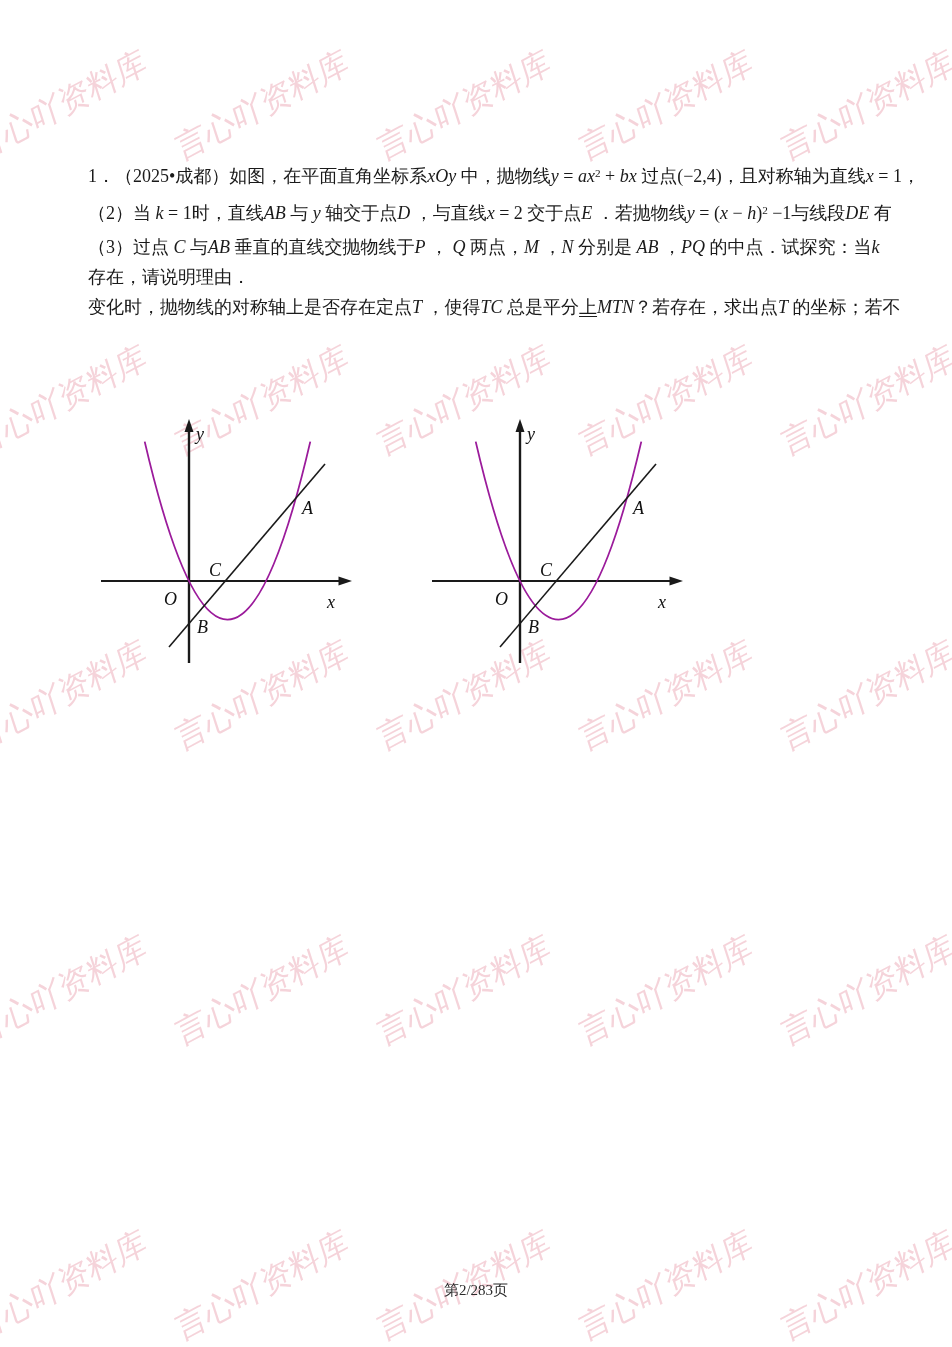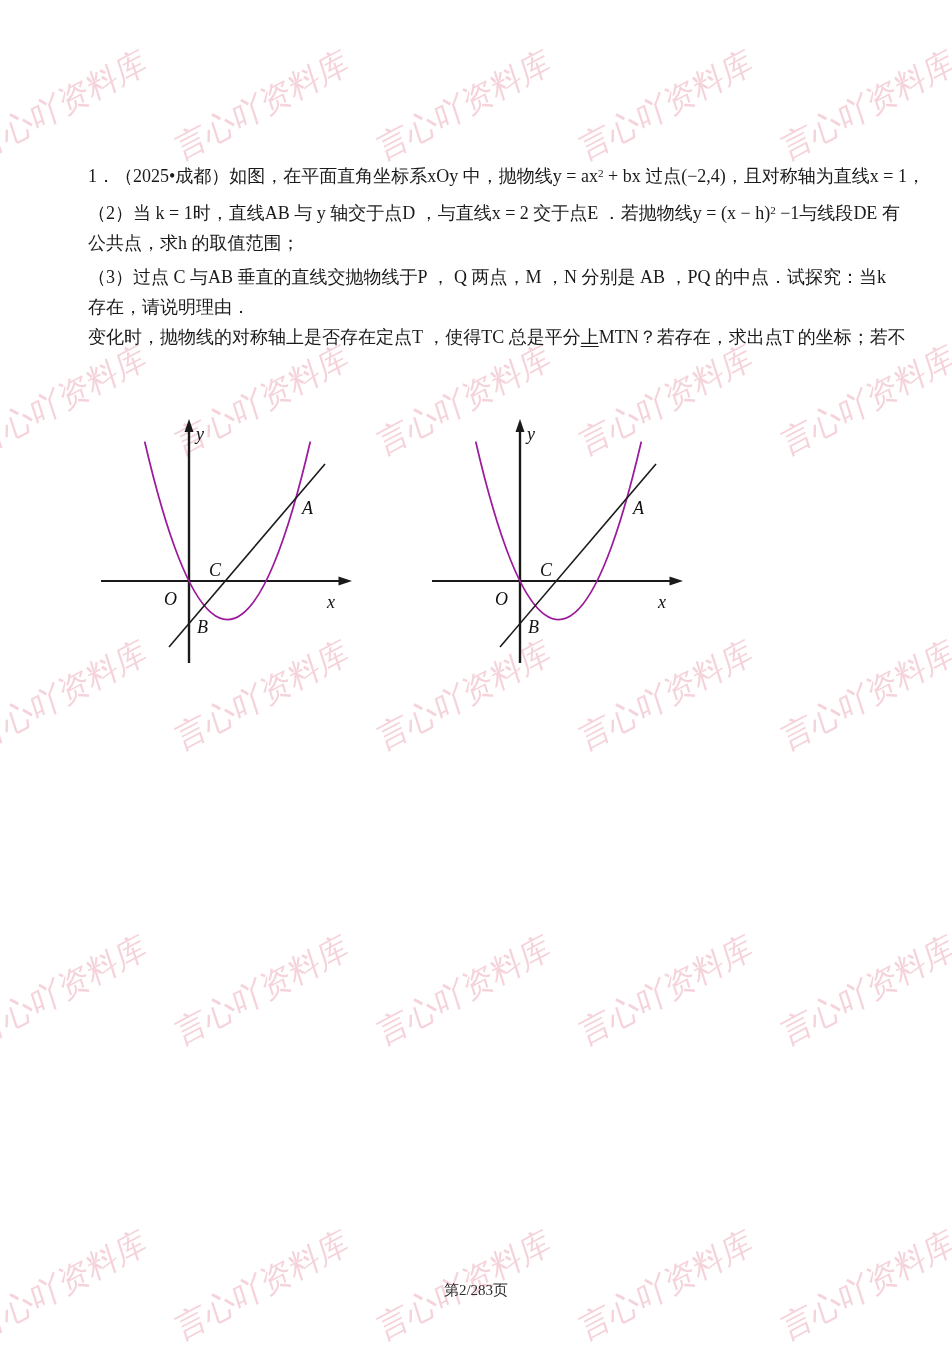--- a/index.html
+++ b/index.html
@@ -31,21 +31,21 @@
   .content{
     position:absolute;
     left:88px;top:158px;
     width:776px;
     font-size:18px;
     line-height:30px;
   }
   .tline{white-space:nowrap;}
   .tline.para{margin-top:4px;}
   .tline.just{text-align:justify;text-align-last:justify;}
-  .st-i{}
+  .st-i{font-style:italic;}
   .st-sup{font-size:0.62em;vertical-align:0.45em;}
   .st-u{text-decoration:underline;text-underline-offset:3px;}
   
   .fig{position:absolute;top:417px;}
   .fig1{left:94px;}
   .fig2{left:425px;}
   .axis{stroke:#1a1a1a;stroke-width:2;}
   .axis-y{stroke-width:2.4;}
   .axfill{fill:#1a1a1a;}
   .parabola{fill:none;stroke:#9b1b9b;stroke-width:1.8;}
@@ -89,21 +89,20 @@
       <div class="wm" style="color: rgb(232, 153, 168); left: -50px; top: 1263px;">言心吖资料库</div>
       <div class="wm" style="color: rgb(232, 153, 168); left: 152px; top: 1263px;">言心吖资料库</div>
       <div class="wm" style="color: rgb(232, 153, 168); left: 354px; top: 1263px;">言心吖资料库</div>
       <div class="wm" style="color: rgb(232, 153, 168); left: 556px; top: 1263px;">言心吖资料库</div>
       <div class="wm" style="color: rgb(232, 153, 168); left: 758px; top: 1263px;">言心吖资料库</div>
     </div>
 
   <div class="content">
       <div class="tline just"><span>1．（2025•成都）如图，在平面直角坐标系</span><span class="st-i">xOy</span><span> 中，抛物线</span><span class="st-i">y</span><span> = </span><span class="st-i">ax</span><span class="st-sup">2</span><span> + </span><span class="st-i">bx</span><span> 过点(−2,4)，且对称轴为直线</span><span class="st-i">x</span><span> = 1，</span></div>
       <div class="tline just para"><span>（2）当 </span><span class="st-i">k</span><span> = 1时，直线</span><span class="st-i">AB</span><span> 与 </span><span class="st-i">y</span><span> 轴交于点</span><span class="st-i">D</span><span> ，与直线</span><span class="st-i">x</span><span> = 2 交于点</span><span class="st-i">E</span><span> ．若抛物线</span><span class="st-i">y</span><span> = (</span><span class="st-i">x</span><span> − </span><span class="st-i">h</span><span>)</span><span class="st-sup">2</span><span> −1与线段</span><span class="st-i">DE</span><span> 有</span></div>
-      <div class="tline"><span>公共点，求</span><span class="st-i">h</span><span> 的取值范围；</span></div>
       <div class="tline just para"><span>（3）过点 </span><span class="st-i">C</span><span> 与</span><span class="st-i">AB</span><span> 垂直的直线交抛物线于</span><span class="st-i">P</span><span> ， </span><span class="st-i">Q</span><span> 两点，</span><span class="st-i">M</span><span> ，</span><span class="st-i">N</span><span> 分别是 </span><span class="st-i">AB</span><span> ，</span><span class="st-i">PQ</span><span> 的中点．试探究：当</span><span class="st-i">k</span></div>
       <div class="tline"><span>存在，请说明理由．</span></div>
       <div class="tline just"><span>变化时，抛物线的对称轴上是否存在定点</span><span class="st-i">T</span><span> ，使得</span><span class="st-i">TC</span><span> 总是平分</span><span class="st-u">上</span><span class="st-i">MTN</span><span>？若存在，求出点</span><span class="st-i">T</span><span> 的坐标；若不</span></div>
     </div>
 
   <svg class="fig fig1" width="265" height="255" viewBox="0 0 265 255" xmlns="http://www.w3.org/2000/svg">
     <line class="axis" x1="7" y1="164" x2="248" y2="164" style="stroke: rgb(26, 26, 26);"></line>
     <polygon class="axfill" points="258,164 244.5,159.5 244.5,168.5"></polygon>
     <line class="axis axis-y" x1="95" y1="246" x2="95" y2="12" style="stroke: rgb(26, 26, 26);"></line>
     <polygon class="axfill" points="95,2 90.5,15 99.5,15"></polygon>

